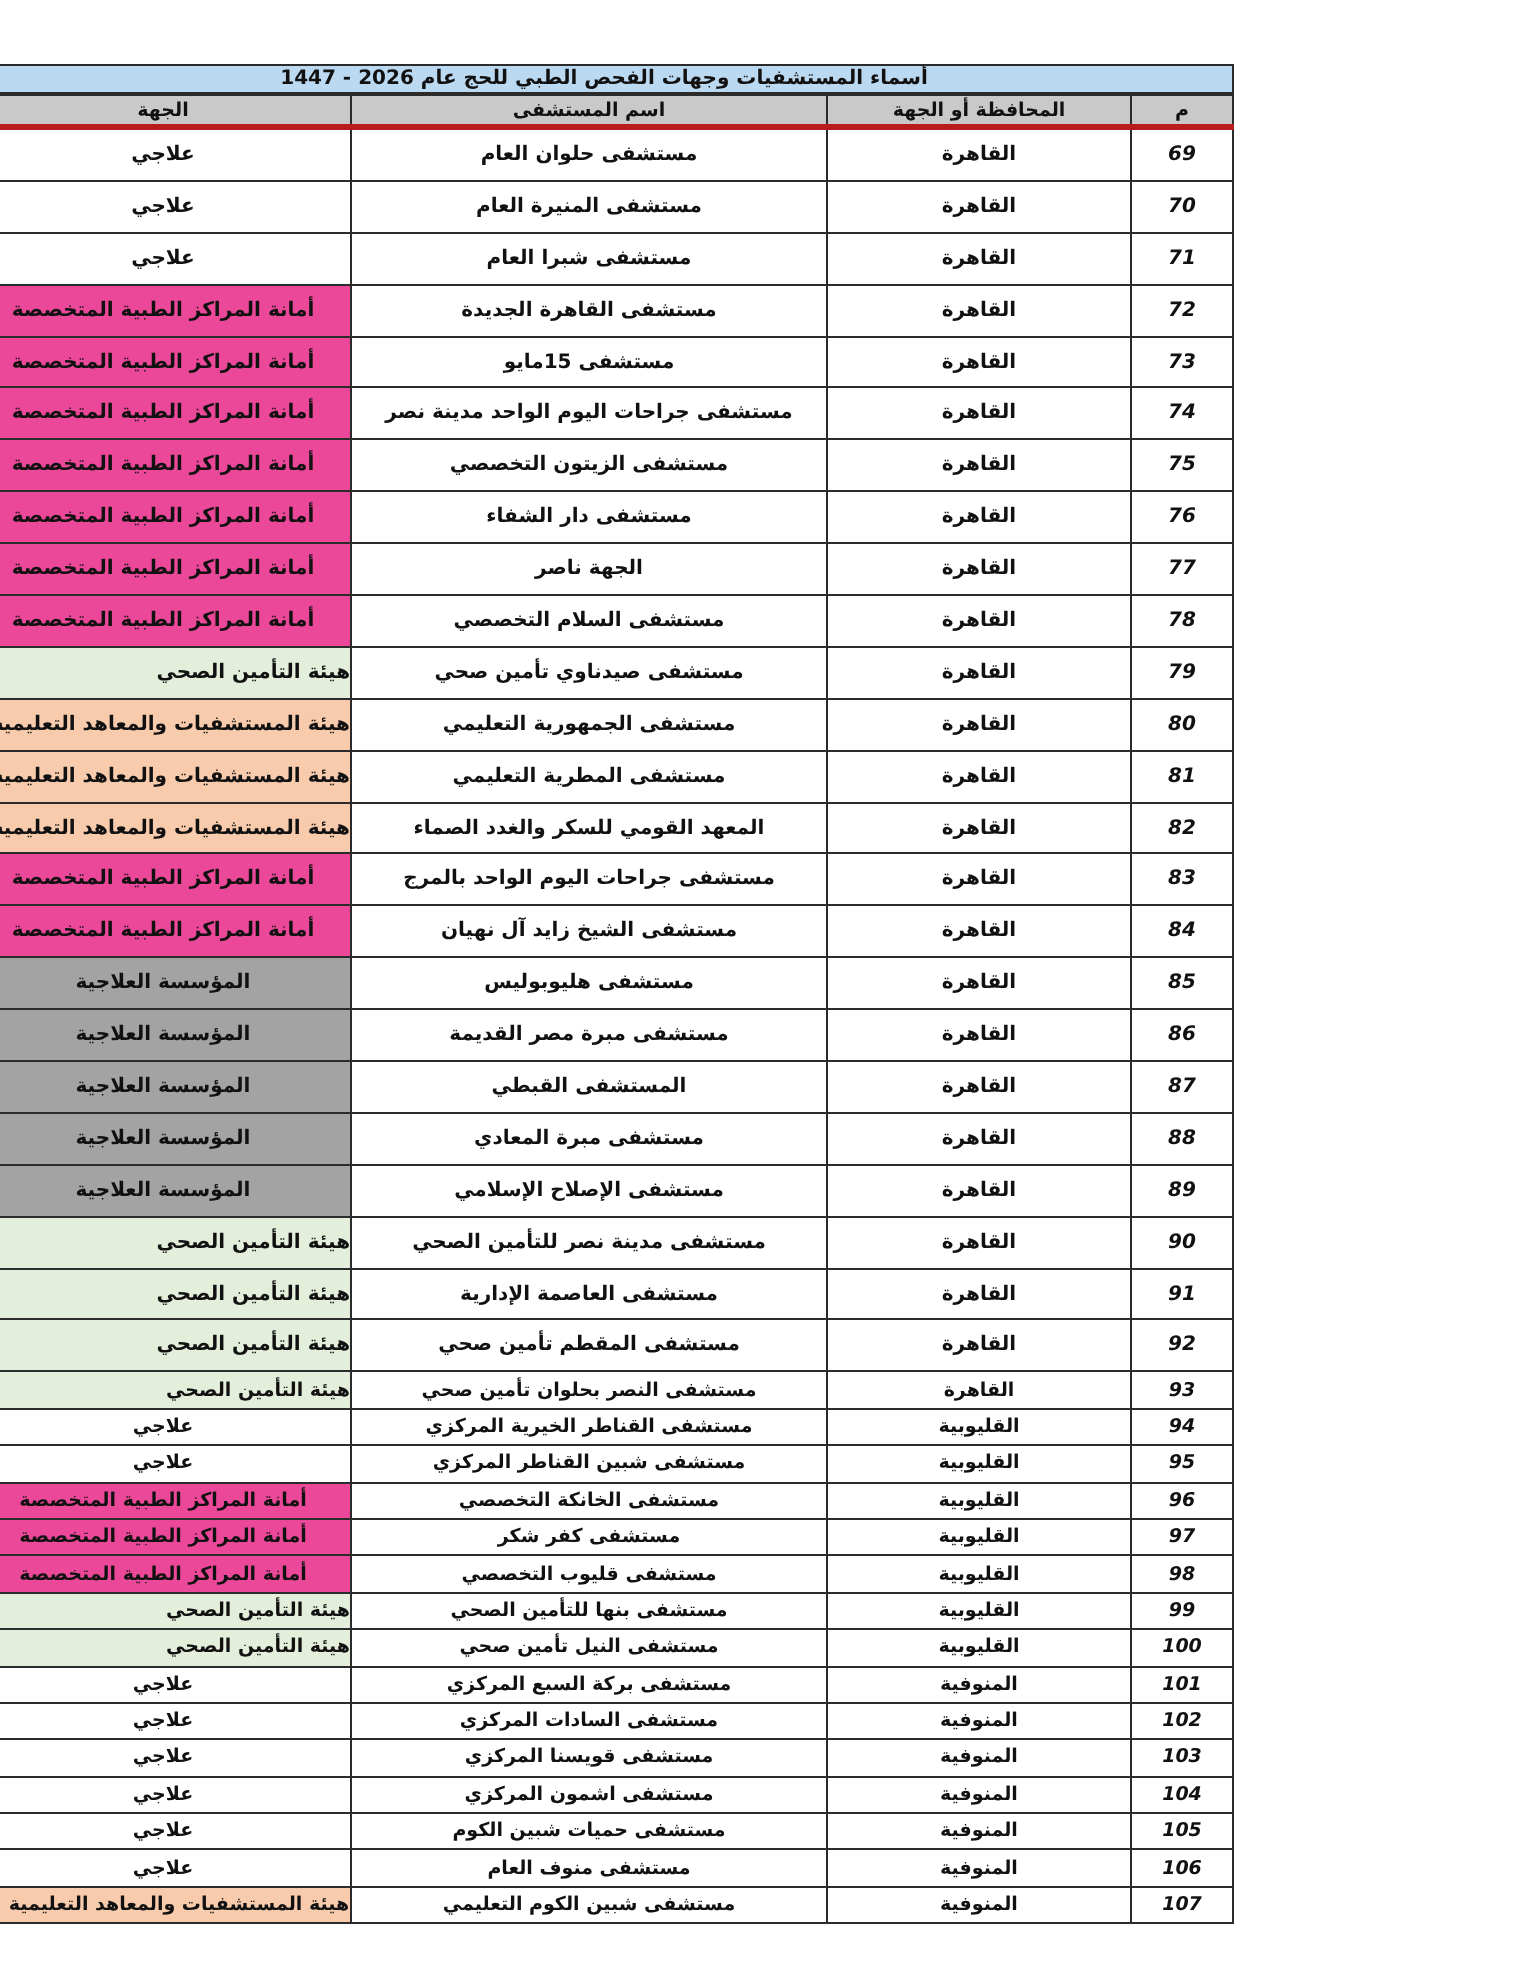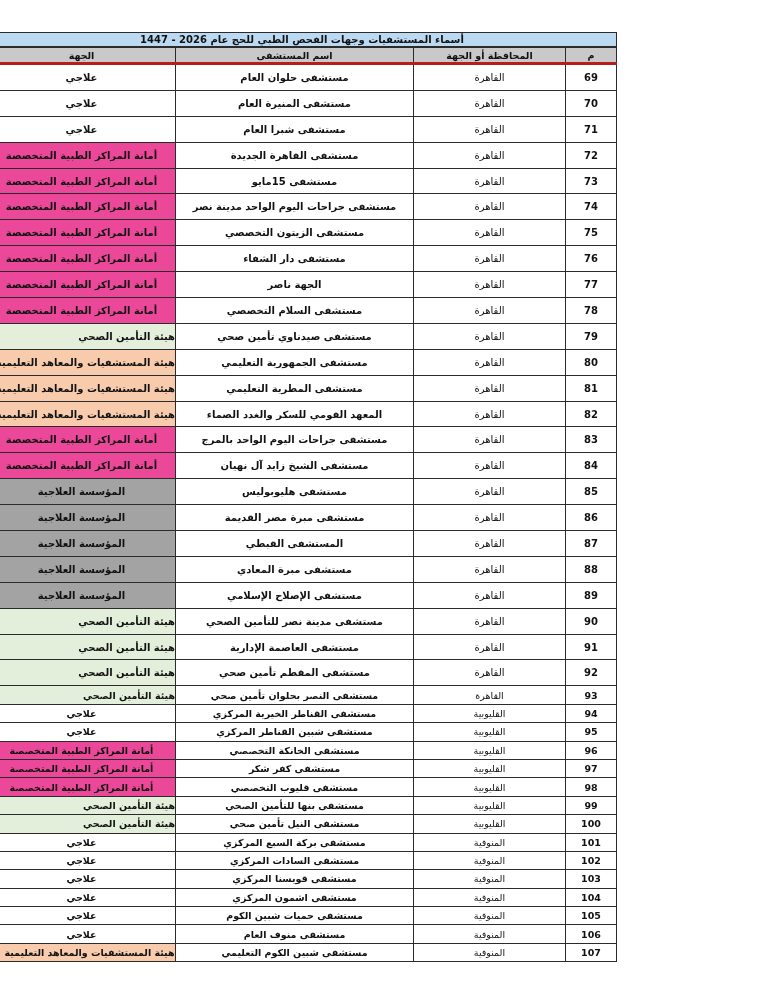--- a/index.html
+++ b/index.html
@@ -20,22 +20,22 @@
     font-size: 10px; font-weight: bold; color: #111; overflow: hidden; white-space: nowrap;
   }
   tr.title td {
     background: #bcd9f2; height: 13px; font-size: 10px; border-bottom: 2px solid #2b2b2b;
   }
   tr.head th {
     background: #c9c9c9; height: 14px; font-size: 9.5px; border-bottom: 3px solid #b91c1c;
   }
   tr.big td { height: 24.9px; }
   tr.small td { height: 17.4px; font-size: 9.5px; }
-  td.num { font-size: 10px; }
-  td.gov { font-weight: normal; }
+  td.num { font-size: 10px; font-style: italic; }
+  td.gov { font-weight: bold; }
   .f-none { background: #ffffff; text-align: center; }
   .f-yellow { background: #ec4899; }
   .f-green { background: #e3efda; text-align: right; }
   .f-peach { background: #f7cbac; padding-left: 16px; }
   .f-blue { background: #a3a3a3; text-align: center; }
   col.c-num { width: 51px; }
   col.c-gov { width: 152px; }
   col.c-hosp { width: 238px; }
   col.c-auth { width: 188px; }
 </style>

